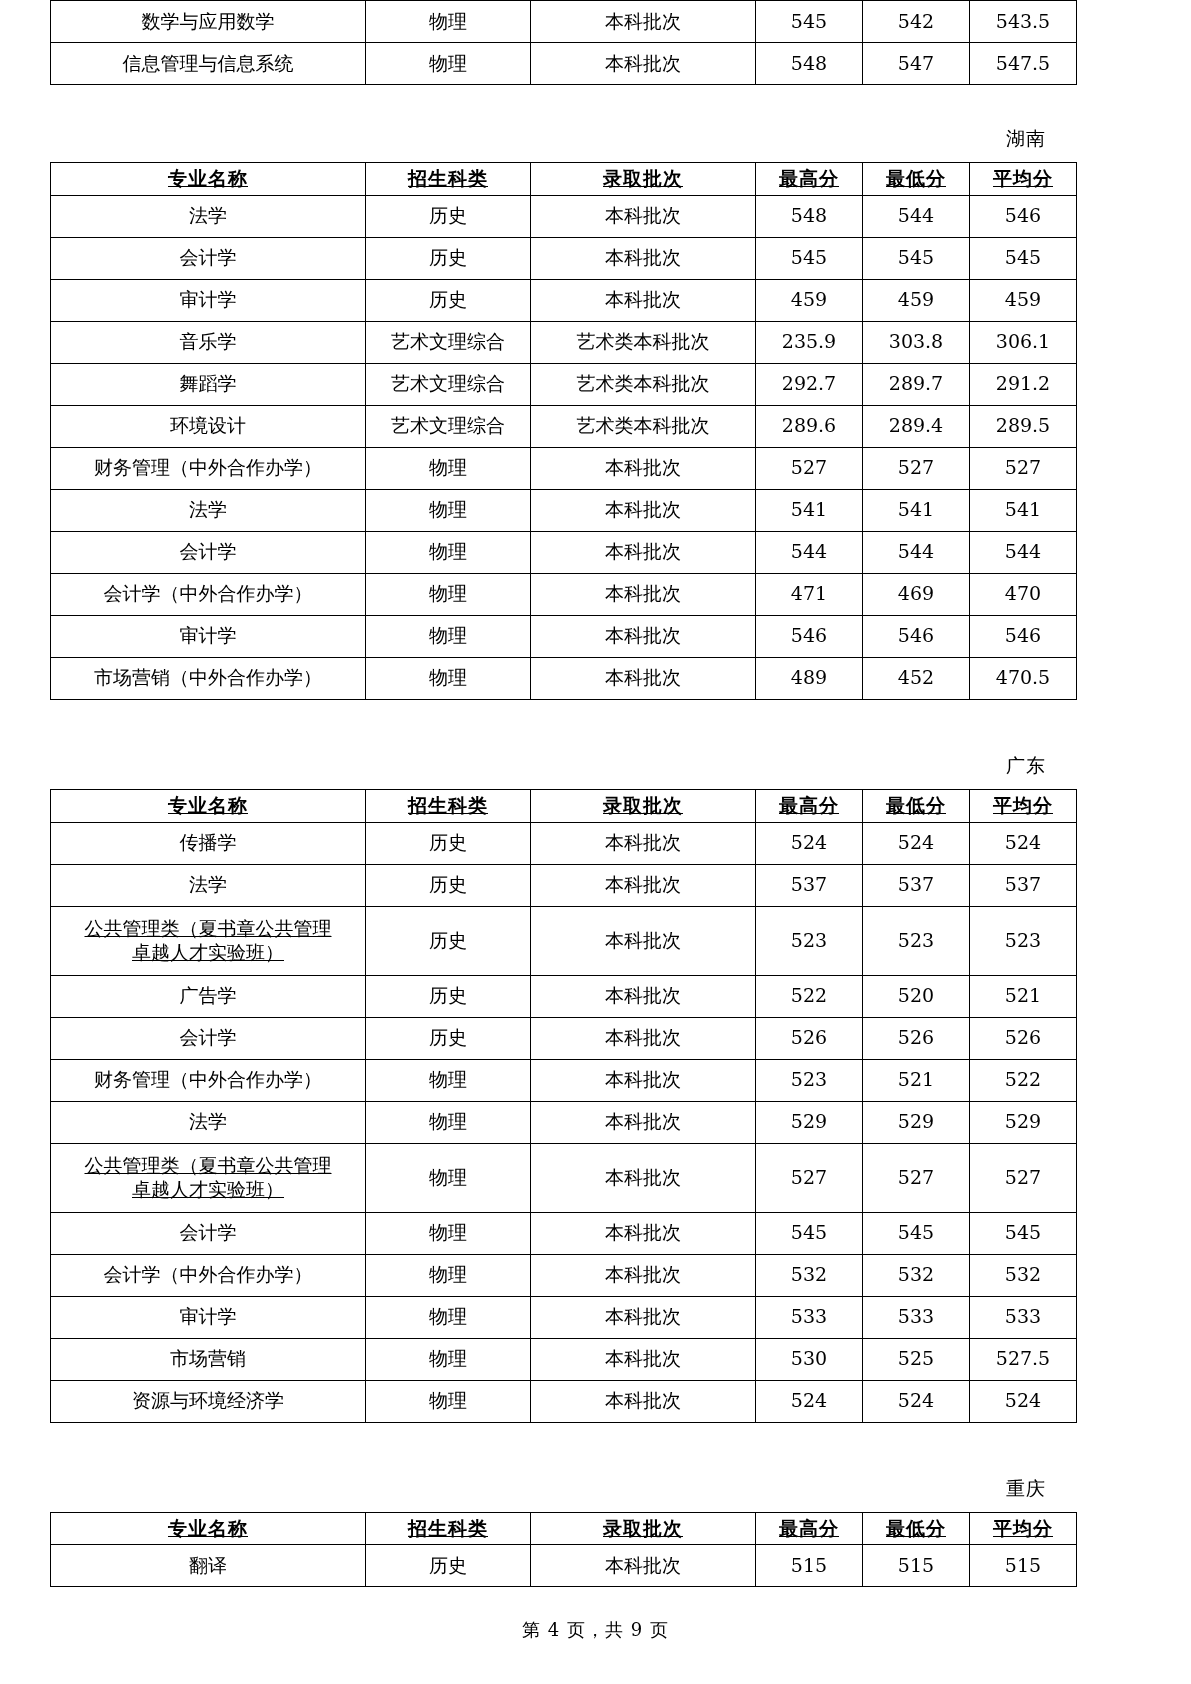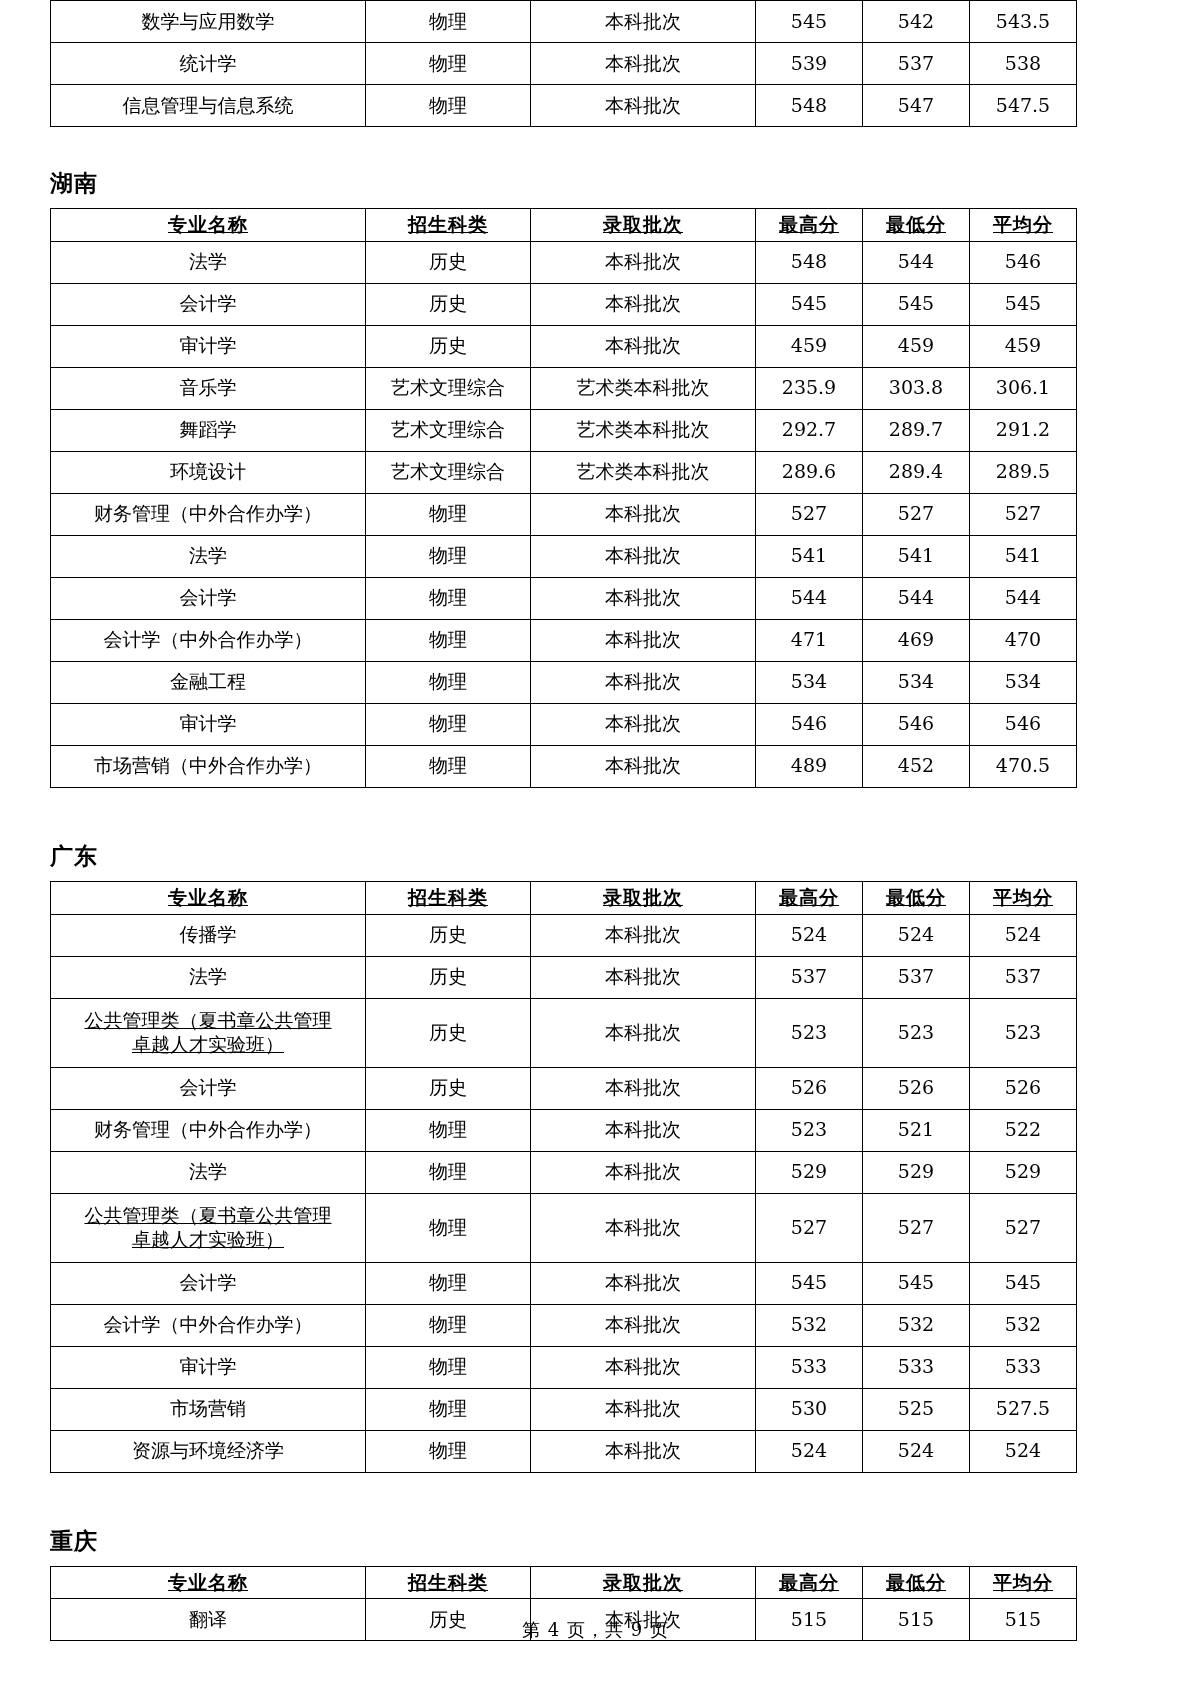--- a/index.html
+++ b/index.html
@@ -20,23 +20,23 @@
     width: 1191px;
     height: 1684px;
     box-sizing: border-box;
     padding: 0 50px;
     border-radius: 7px;
   }
   .section {
     width: 996px;
   }
   .section-title {
-    text-align: left;
-    font-size: 23px;
-    font-weight: bold;
+    text-align: right;
+    font-size: 19px;
+    font-weight: normal;
     font-family: "DejaVu Serif", "Liberation Serif", serif;
     letter-spacing: 1px;
     padding: 0;
     line-height: 1;
   }
   table.scores {
     border-collapse: collapse;
     width: 996px;
     table-layout: fixed;
     font-size: 19px;
@@ -86,28 +86,20 @@
           <tbody>
             <tr class="row-std">
               <td class="major">数学与应用数学</td>
               <td class="cat">物理</td>
               <td class="batch">本科批次</td>
               <td class="num">545</td>
               <td class="num">542</td>
               <td class="num">543.5</td>
             </tr>
             <tr class="row-std">
-              <td class="major">统计学</td>
-              <td class="cat">物理</td>
-              <td class="batch">本科批次</td>
-              <td class="num">539</td>
-              <td class="num">537</td>
-              <td class="num">538</td>
-            </tr>
-            <tr class="row-std">
               <td class="major">信息管理与信息系统</td>
               <td class="cat">物理</td>
               <td class="batch">本科批次</td>
               <td class="num">548</td>
               <td class="num">547</td>
               <td class="num">547.5</td>
             </tr>
           </tbody>
         </table>
       </div>
@@ -201,28 +193,20 @@
             </tr>
             <tr class="row-std">
               <td class="major">会计学（中外合作办学）</td>
               <td class="cat">物理</td>
               <td class="batch">本科批次</td>
               <td class="num">471</td>
               <td class="num">469</td>
               <td class="num">470</td>
             </tr>
             <tr class="row-std">
-              <td class="major">金融工程</td>
-              <td class="cat">物理</td>
-              <td class="batch">本科批次</td>
-              <td class="num">534</td>
-              <td class="num">534</td>
-              <td class="num">534</td>
-            </tr>
-            <tr class="row-std">
               <td class="major">审计学</td>
               <td class="cat">物理</td>
               <td class="batch">本科批次</td>
               <td class="num">546</td>
               <td class="num">546</td>
               <td class="num">546</td>
             </tr>
             <tr class="row-std">
               <td class="major">市场营销（中外合作办学）</td>
               <td class="cat">物理</td>
@@ -269,20 +253,28 @@
             <tr class="row-tall">
               <td class="major two-line">公共管理类（夏书章公共管理
 卓越人才实验班）</td>
               <td class="cat">历史</td>
               <td class="batch">本科批次</td>
               <td class="num">523</td>
               <td class="num">523</td>
               <td class="num">523</td>
             </tr>
             <tr class="row-std">
+              <td class="major">广告学</td>
+              <td class="cat">历史</td>
+              <td class="batch">本科批次</td>
+              <td class="num">522</td>
+              <td class="num">520</td>
+              <td class="num">521</td>
+            </tr>
+            <tr class="row-std">
               <td class="major">会计学</td>
               <td class="cat">历史</td>
               <td class="batch">本科批次</td>
               <td class="num">526</td>
               <td class="num">526</td>
               <td class="num">526</td>
             </tr>
             <tr class="row-std">
               <td class="major">财务管理（中外合作办学）</td>
               <td class="cat">物理</td>

